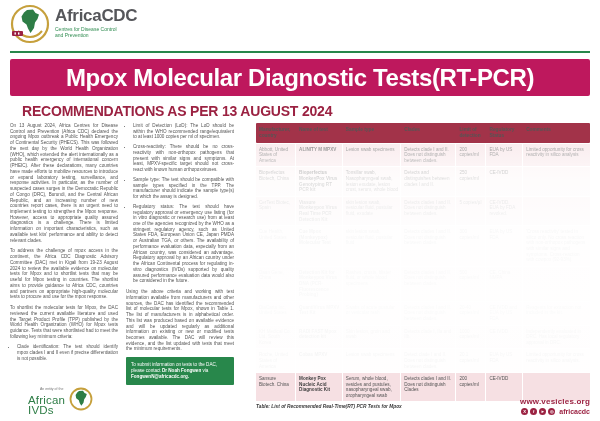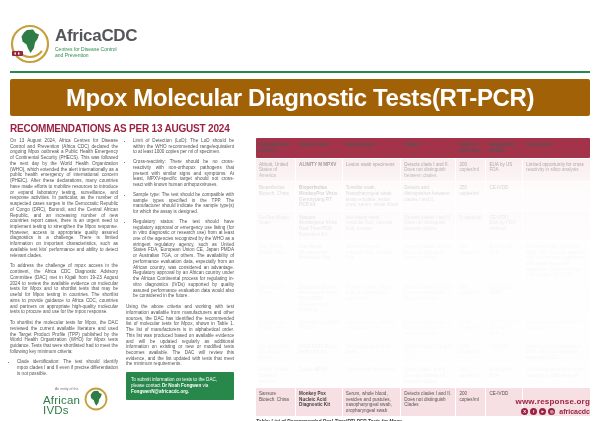--- a/index.html
+++ b/index.html
@@ -1,34 +1,34 @@
 <!DOCTYPE html>
 <html><head>
 <meta charset="utf-8">
 <style>
   * { margin:0; padding:0; box-sizing:border-box; }
   html,body { background:#e9e9e9; }
   body { font-family:"Liberation Sans", sans-serif; }
-  .page { position:relative; width:600px; height:421px; background:#fff; margin:0 auto; overflow:hidden; padding:24px 10px 0 10px; }
+  .page { position:relative; width:600px; height:421px; background:#fff; margin:0 auto; overflow:hidden; padding:4px 10px 0 10px; }
 
   
   .hdr { display:flex; justify-content:space-between; align-items:flex-start; height:44px; }
   .logo-block { display:flex; align-items:flex-start; }
   .emblem { width:40px; height:40px; }
   .logo-text { margin-left:5px; padding-top:3px; }
   .logo-title { font-size:17px; font-weight:bold; color:#55565a; letter-spacing:-0.3px; line-height:17px; }
   .logo-sub { font-size:5px; color:#2e8b4f; line-height:6px; margin-top:2px; }
   .tagline { font-size:10.5px; font-weight:bold; color:#9b2242; margin-top:22px; }
   .hdr-rule { border-top:2px solid #28874b; margin-top:3px; }
 
   
-  .banner { margin-top:6px; height:37px; background:#a16207; border-radius:2px; display:flex; align-items:center; justify-content:center; }
+  .banner { margin-top:6px; height:37px; background:#be185d; border-radius:2px; display:flex; align-items:center; justify-content:center; }
   .banner-title { color:#fff; font-weight:bold; font-size:24px; letter-spacing:-0.4px; }
 
-  .section-heading { margin:7px 0 4px 0; font-size:10px; font-weight:bold; color:#9b2242; letter-spacing:-0.2px; }
+  .section-heading { margin:7px 0 4px 12px; font-size:14px; font-weight:bold; color:#9b2242; letter-spacing:-0.2px; }
 
   
   .content { display:flex; align-items:flex-start; }
   .col { width:108px; font-size:4.6px; line-height:1.25; color:#555; text-align:justify; }
   .col + .col { margin-left:8px; }
   .col p { margin-bottom:5px; }
   .col ul { list-style:disc; padding-left:7px; margin-bottom:5px; }
   .col li { margin-bottom:4px; }
   .callout { background:#28874b; color:#fff; padding:5px 5px; margin-top:5px; text-align:left; line-height:1.3; border-radius:1px; }
   .callout b { font-weight:bold; }
@@ -42,21 +42,21 @@
   .trow.alt .tcell { background:#fbeff0; }
   .trow .c1 { font-weight:bold; color:#3f3f3f; }
   .c0{width:12%;} .c1{width:14%;} .c2{width:17.5%;} .c3{width:16.5%;} .c4{width:9%;} .c5{width:11%;} .c6{width:20%; border-right:none;}
   .faded-wrap { position:relative; }
   .fade-overlay { position:absolute; inset:0; pointer-events:none;
     background:linear-gradient(180deg, rgba(255,255,255,0.42) 0%, rgba(255,255,255,0.82) 16%, rgba(255,255,255,0.95) 38%, rgba(255,255,255,0.97) 70%, rgba(255,255,255,0.94) 100%); }
   .tcaption { margin-top:3px; font-size:4.8px; font-weight:bold; font-style:italic; color:#3a3a3a; }
 
   
   .footer { position:absolute; left:10px; right:10px; bottom:6px; display:flex; justify-content:space-between; align-items:flex-end; }
-  .au-block { display:flex; align-items:center; margin-left:33px; }
+  .au-block { display:flex; align-items:center; margin-left:18px; }
   .au-text { line-height:10px; }
   .au-entity { font-size:3.5px; color:#777; margin-bottom:1px; margin-left:12px; }
   .au-name { font-size:11.5px; color:#2e7d46; letter-spacing:0.2px; }
   .au-emblem { width:24px; height:24px; margin-left:4px; margin-bottom:2px; }
   .web-block { text-align:right; }
   .website { font-size:8px; font-weight:bold; color:#9b2242; letter-spacing:0.2px; }
   .social-row { margin-top:2px; display:flex; align-items:center; justify-content:flex-end; gap:2px; }
   .sicon { width:7px; height:7px; border-radius:50%; background:#9b2242; color:#fff; font-size:4.2px; line-height:7px; text-align:center; display:inline-block; font-weight:bold; }
   .social-handle { font-size:7px; font-weight:bold; color:#9b2242; margin-left:2px; }
 </style>
@@ -223,21 +223,21 @@
         <div class="au-entity">An entity of the</div>
         <div class="au-name">African</div>
         <div class="au-name l2">IVDs</div>
       </div>
       <svg class="au-emblem" viewBox="0 0 24 24">
         <circle cx="12" cy="12" r="10.5" fill="#fff" stroke="#c6a03c" stroke-width="1.8"></circle>
         <path d="M10,4 L14,3.7 L15.5,6 L17.8,7 L16.8,10 L15.2,12.3 L14.5,15.8 L12.3,18.8 L10.7,15.9 L9.8,13.3 L7.2,11.3 L6.6,8 L8.2,5.6 Z" fill="#2e7d46"></path>
       </svg>
     </div>
     <div class="web-block">
-      <div class="website">www.response.org</div>
+      <div class="website">www.vesicles.org</div>
       <div class="social-row">
         <span style="display:flex;gap:2px;">
             <span class="sicon">X</span>
             <span class="sicon">f</span>
             <span class="sicon">►</span>
             <span class="sicon">◎</span>
           </span>
         <span class="social-handle">africacdc</span>
       </div>
     </div>

